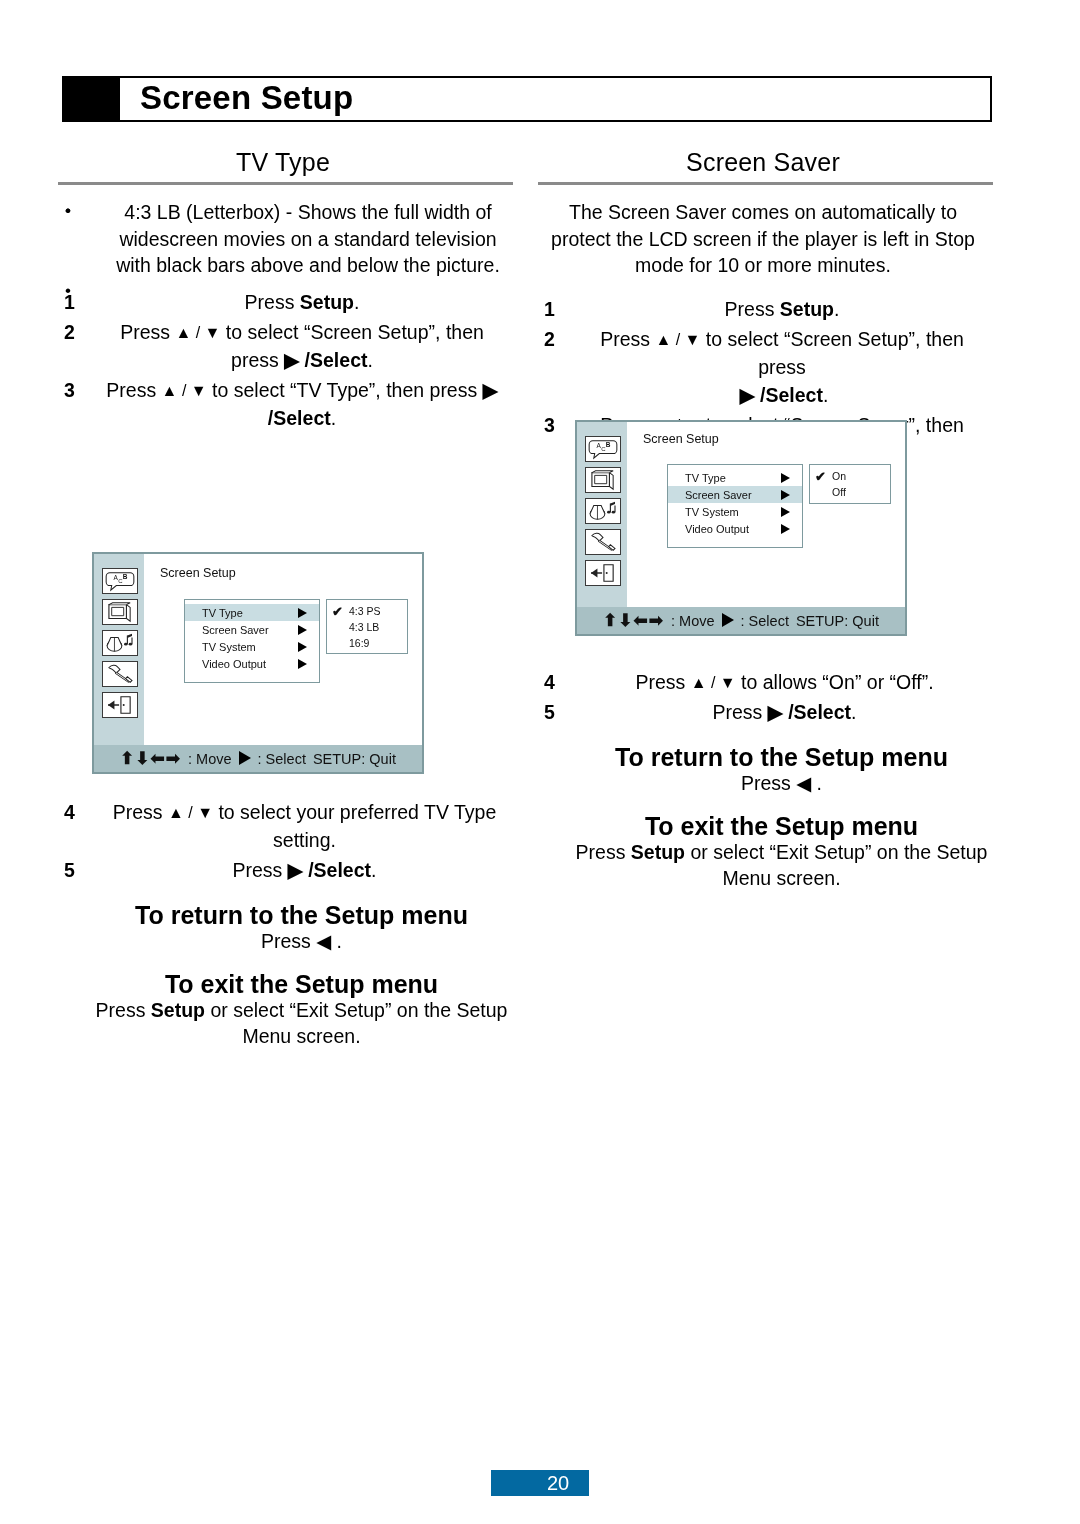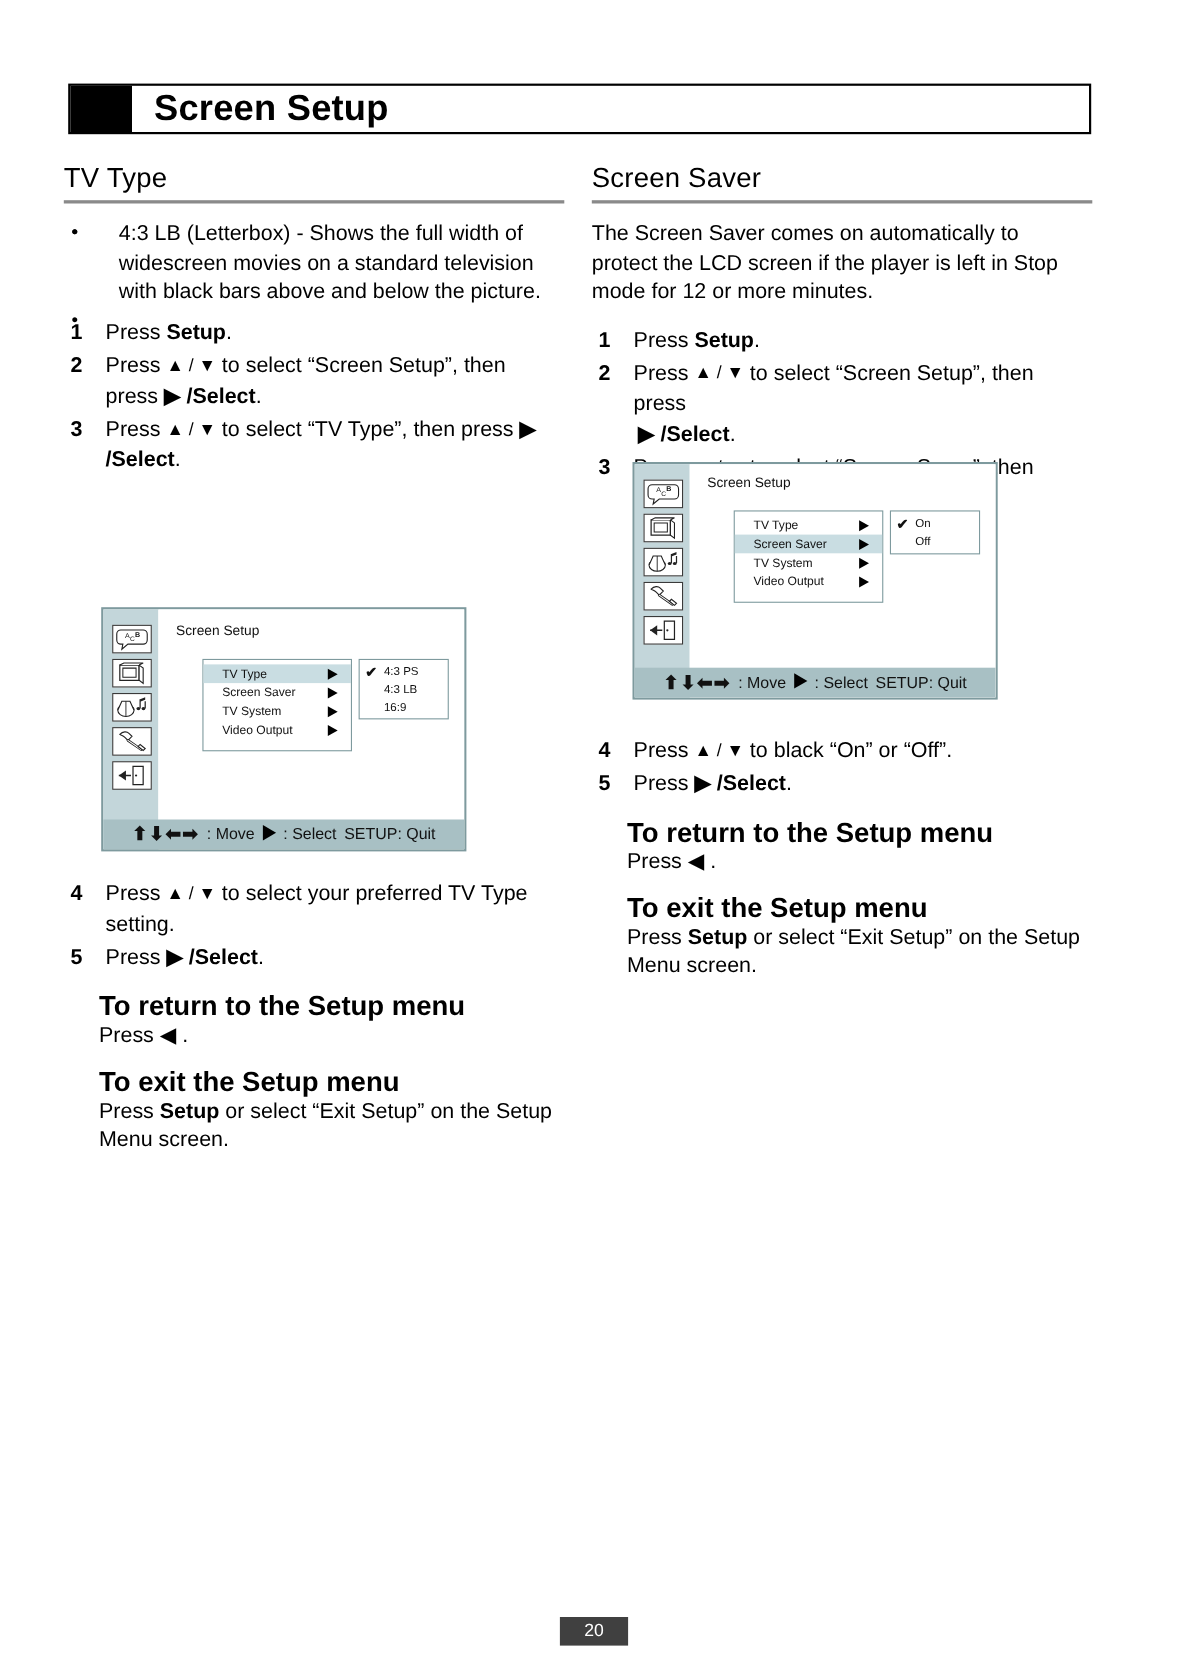--- a/index.html
+++ b/index.html
@@ -4,21 +4,21 @@
 <style>
   html, body { margin:0; padding:0; }
   body {
     width:1080px; height:1524px;
     background:#ffffff;
     font-family:"Liberation Sans", sans-serif;
     color:#000;
     position:relative;
     overflow:hidden;
   }
-  .page { position:absolute; left:0; top:0; width:1080px; height:1524px; }
+  .page { position:absolute; left:0; top:0; width:1080px; height:1524px;text-align:center; }
 
   
   .titlebar { position:absolute; left:62px; top:76px; width:930px; height:46px;
               border:2px solid #000; box-sizing:border-box; background:#fff; }
   .titlebar .sq { position:absolute; left:0; top:0; width:56px; height:100%; background:#000; }
   .titlebar .tt { position:absolute; left:76px; top:50%; transform:translateY(-52%);
                   font-size:33px; font-weight:bold; letter-spacing:.2px; white-space:nowrap; }
 
   
   .col { position:absolute; top:148px; width:450px; }
@@ -80,23 +80,23 @@
                background:#a8c0c4; display:flex; align-items:center;
                justify-content:center; gap:0px; font-size:14.5px; color:#111; }
   .statusbar .ar { font-size:17px; font-weight:bold; letter-spacing:1px; }
   .statusbar .seg { margin-left:7px; white-space:nowrap; }
   .statusbar .bigtri { display:inline-block; width:0;height:0;
                        border-left:12px solid #000;border-top:7px solid transparent;
                        border-bottom:7px solid transparent; vertical-align:-1px; }
 
   
   .pagenum { position:absolute; left:50%; transform:translateX(-50%); bottom:28px;
-             width:62px; height:26px; background:#404040;
+             width:62px; height:26px; background:#0369a1;
              display:flex; align-items:center; justify-content:center;
-             color:#fff; font-size:16px; }
+             color:#fff; font-size:20px;padding-left:36px; }
 </style>
 </head>
 <body>
 
 <div class="page">
 
   <div class="titlebar">
     <div class="sq"></div>
     <div class="tt">Screen Setup</div>
   </div>
@@ -238,21 +238,21 @@
     <div class="subhead">To return to the Setup menu</div>
     <div class="subbody">Press ◀ .</div>
     <div class="gap"></div>
     <div class="subhead">To exit the Setup menu</div>
     <div class="subbody"><span>Press </span><span class="b">Setup</span><span> or select “Exit Setup” on the Setup Menu screen.</span></div>
   </div>
 
   <div class="col right">
     <div class="sechead">Screen Saver</div>
     <div class="secrule"></div>
-    <p class="body">The Screen Saver comes on automatically to protect the LCD screen if the player is left in Stop mode for 12 or more minutes.</p>
+    <p class="body">The Screen Saver comes on automatically to protect the LCD screen if the player is left in Stop mode for 10 or more minutes.</p>
     <div class="gap"></div>
     <ol class="steps">
       <li>
         <span class="num">1</span>
         <span>Press </span><span class="b">Setup</span><span>.</span>
       </li>
       <li>
         <span class="num">2</span>
         <span>Press </span><span class="arr">▲ / ▼</span><span> to select “Screen Setup”, then press </span><br><span class="b ind" style="margin-left:4px;">▶ /Select</span><span>.</span>
       </li>
@@ -354,21 +354,21 @@
       <span class="seg"><span class="bigtri"></span></span>
       <span class="seg">: Select</span>
       <span class="seg">SETUP: Quit</span>
     </div>
   </div>
 
   <div style="position:absolute;left:538px;top:668px;width:455px;">
     <ol class="steps">
       <li>
         <span class="num">4</span>
-        <span>Press </span><span class="arr">▲ / ▼</span><span> to black “On” or “Off”.</span>
+        <span>Press </span><span class="arr">▲ / ▼</span><span> to allows “On” or “Off”.</span>
       </li>
       <li>
         <span class="num">5</span>
         <span>Press </span><span class="b">▶ /Select</span><span>.</span>
       </li>
     </ol>
     <div class="gap"></div>
     <div class="subhead">To return to the Setup menu</div>
     <div class="subbody">Press ◀ .</div>
     <div class="gap"></div>

